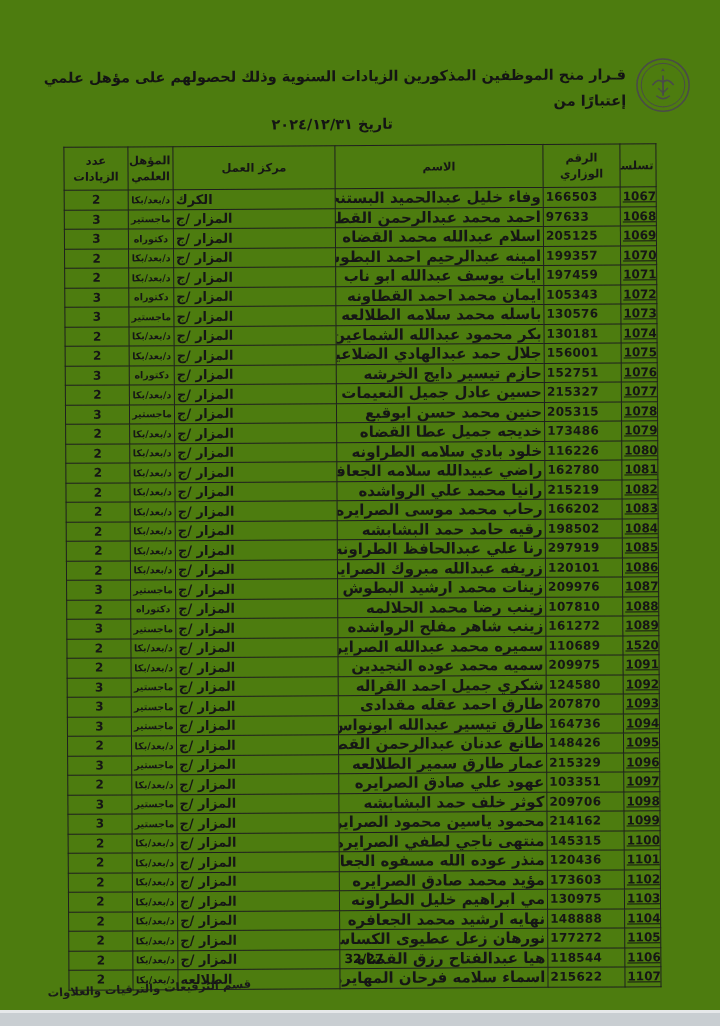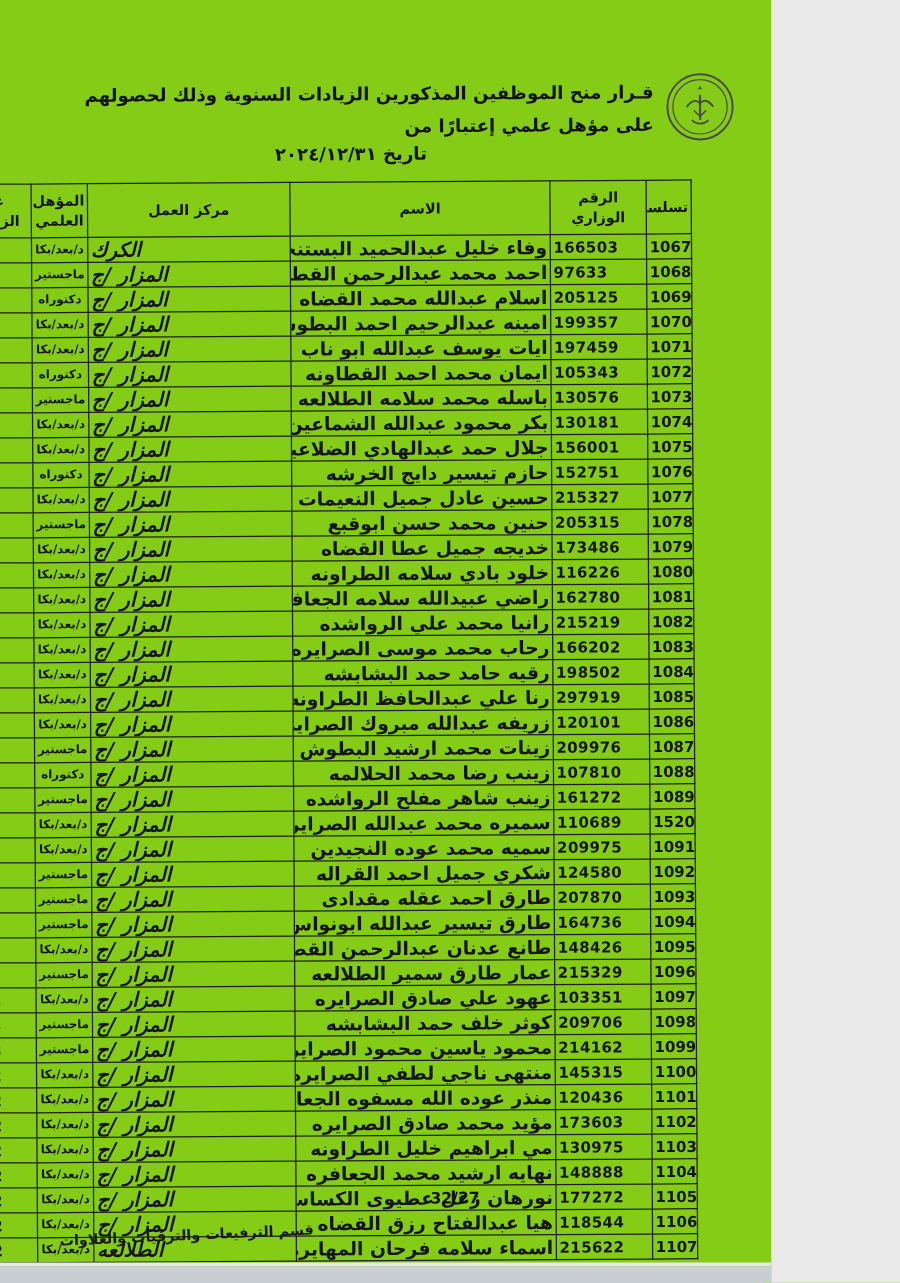--- a/index.html
+++ b/index.html
@@ -1,18 +1,18 @@
 <!DOCTYPE html>
 <html lang="ar"><head>
 <meta charset="utf-8">
 <style>
   html,body{margin:0;padding:0;background:#e9e9e9;}
   .page{
-    width:617px;height:1026px;position:relative;overflow:hidden;
-    background:#84cc16;
+    width:720px;height:1026px;position:relative;overflow:hidden;
+    background:#4d7c0f;
     font-family:"DejaVu Sans", sans-serif;
     color:#1c1c1c;
   }
   .doc{position:absolute;inset:0;transform:rotate(-0.35deg);transform-origin:50% 40%;}
   
   .doc-header{display:flex;align-items:flex-start;gap:8px;margin:57px 26px 0 40px;}
   .emblem{width:58px;height:58px;flex:0 0 auto;margin-top:1px;}
   .title-block{flex:1;padding-top:6px;}
   .title-line1{font-weight:700;font-size:14.5px;line-height:1.8;text-align:right;color:#141414;}
   .title-date{font-weight:700;font-size:14.5px;text-align:center;margin-top:1px;color:#141414;}
@@ -24,24 +24,24 @@
   }
   table.emp th,table.emp td{border:1px solid #1f1f1f;overflow:hidden;}
   table.emp thead th{
     font-weight:700;font-size:11.5px;line-height:1.4;height:40px;
     vertical-align:middle;text-align:center;padding:1px 2px;color:#161616;
   }
   table.emp td{
     height:18.5px;padding:0 2px;font-weight:700;vertical-align:middle;
     white-space:nowrap;color:#161616;
   }
-  td.c-serial{font-size:12px;text-align:center;direction:ltr;}
+  td.c-serial{font-size:12px;text-align:center;direction:ltr;text-decoration:underline;}
   td.c-ministry_number{font-size:12px;direction:ltr;letter-spacing:0.3px;}
   td.c-name{font-size:15px;text-align:right;padding-right:3px;}
-  td.c-work_center{font-size:16px;text-align:left;padding-left:5px;font-style:italic;}
+  td.c-work_center{font-size:13px;text-align:left;padding-left:5px;}
   td.c-qualification{font-size:9.5px;text-align:center;padding:0 1px;}
   td.c-increments{font-size:12px;text-align:center;direction:ltr;}
   
   .footer-dept{
     position:absolute;left:44px;top:980px;font-size:11.5px;font-weight:700;
     transform:rotate(-2.2deg);color:#1a1a1a;
   }
   .footer-page{
     position:absolute;left:341px;top:951px;font-size:12.5px;font-weight:700;
     direction:ltr;color:#111;

